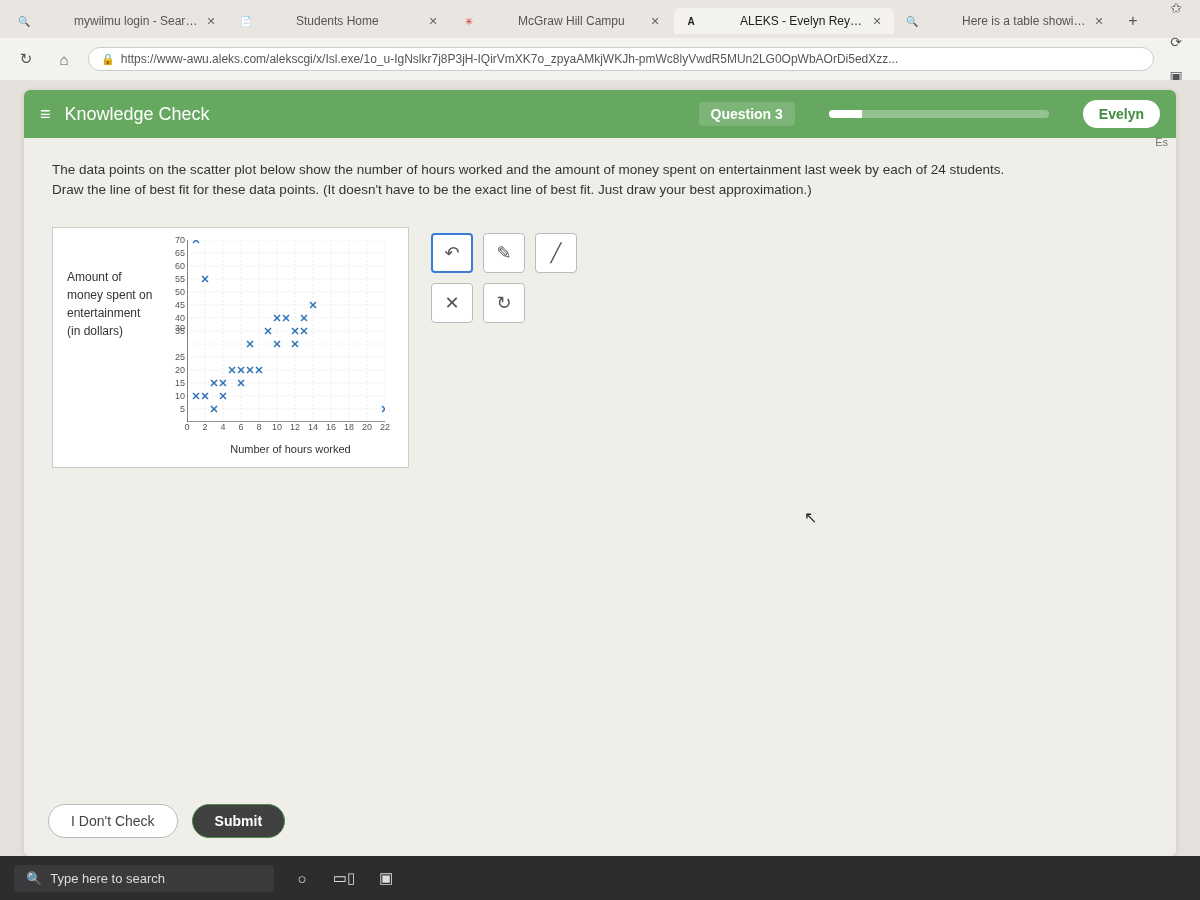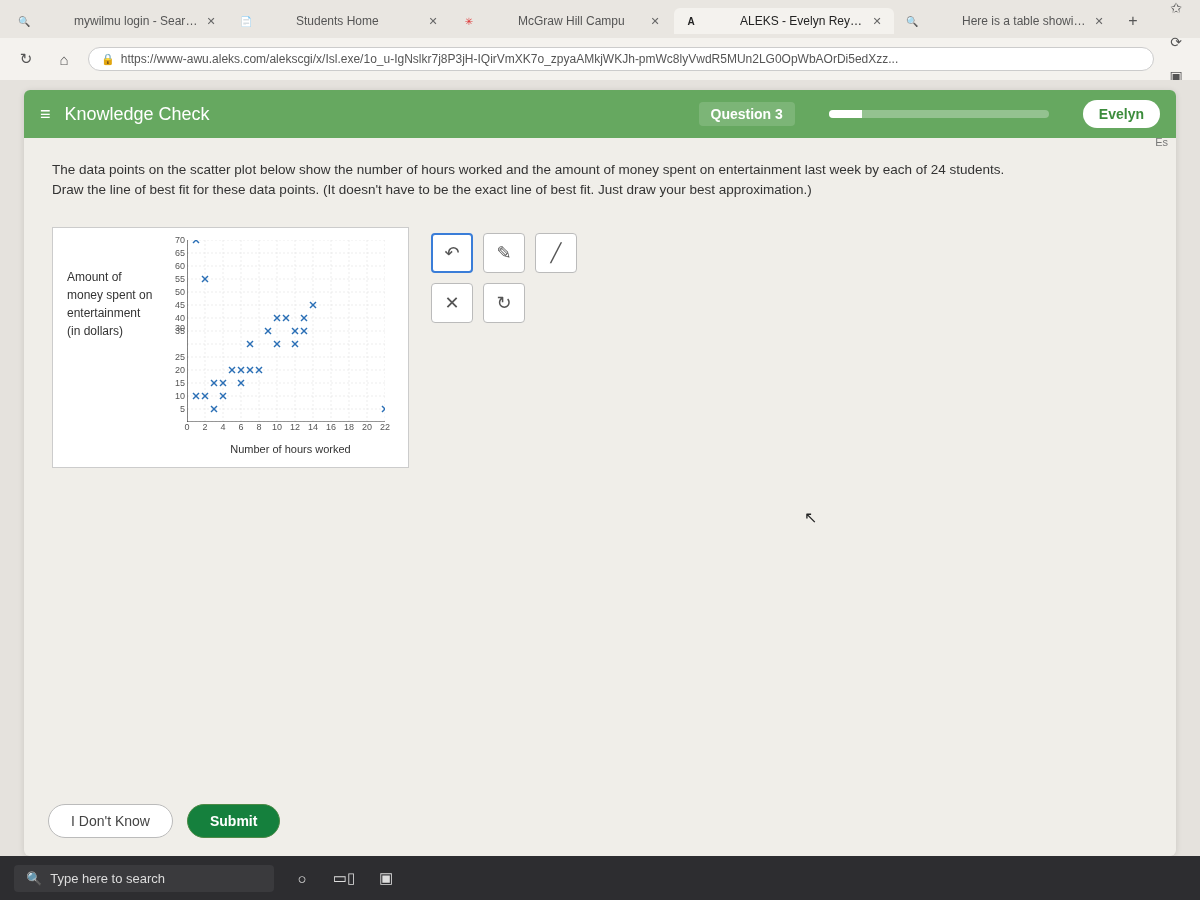--- a/index.html
+++ b/index.html
@@ -130,21 +130,21 @@
 .tool.active { border:2px solid #3a7dd8; }
 
 .bottom-btns {
   margin-top:auto; padding:14px 24px 18px 24px;
   display:flex; gap:14px; align-items:center;
 }
 .btn {
   padding:8px 22px; border-radius:20px; font-size:14px; cursor:pointer;
 }
 .btn-outline { background:#fff; border:1px solid #bbb; color:#444;}
-.btn-solid { background:#15803d; border:1px solid #4d8a47; color:#fff; font-weight:600;}
+.btn-solid { background:#404040; border:1px solid #4d8a47; color:#fff; font-weight:600;}
 
 .taskbar {
   position:absolute; bottom:0; left:0; right:0; height:44px;
   background:#2d2d30; color:#ddd; display:flex;align-items:center;
   padding:0 14px; gap:14px; font-size:13px;
 }
 .search-pill { display:flex;align-items:center;gap:8px; background:#3a3a3d;border-radius:4px;padding:6px 12px; width:260px;}
 .task-ic { width:28px;height:28px;display:flex;align-items:center;justify-content:center;font-size:15px;}
 .cursor-arrow { position:absolute; font-size:16px; color:#222; pointer-events:none;}
 </style>
@@ -404,21 +404,21 @@
             <div class="tool">
                 <span>↻</span>
               </div>
           </div>
         </div>
       </div>
       <span class="cursor-arrow" style="left:780px; top:370px;">↖</span>
     </div>
 
     <div class="bottom-btns">
-      <div class="btn btn-outline">I Don't Know</div>
+      <div class="btn btn-outline">I Don't Check</div>
       <div class="btn btn-solid">Submit</div>
     </div>
   </div>
 </div>
 
 <div class="taskbar">
   <div class="search-pill">
     <span>🔍</span>
     <span>Type here to search</span>
   </div>

